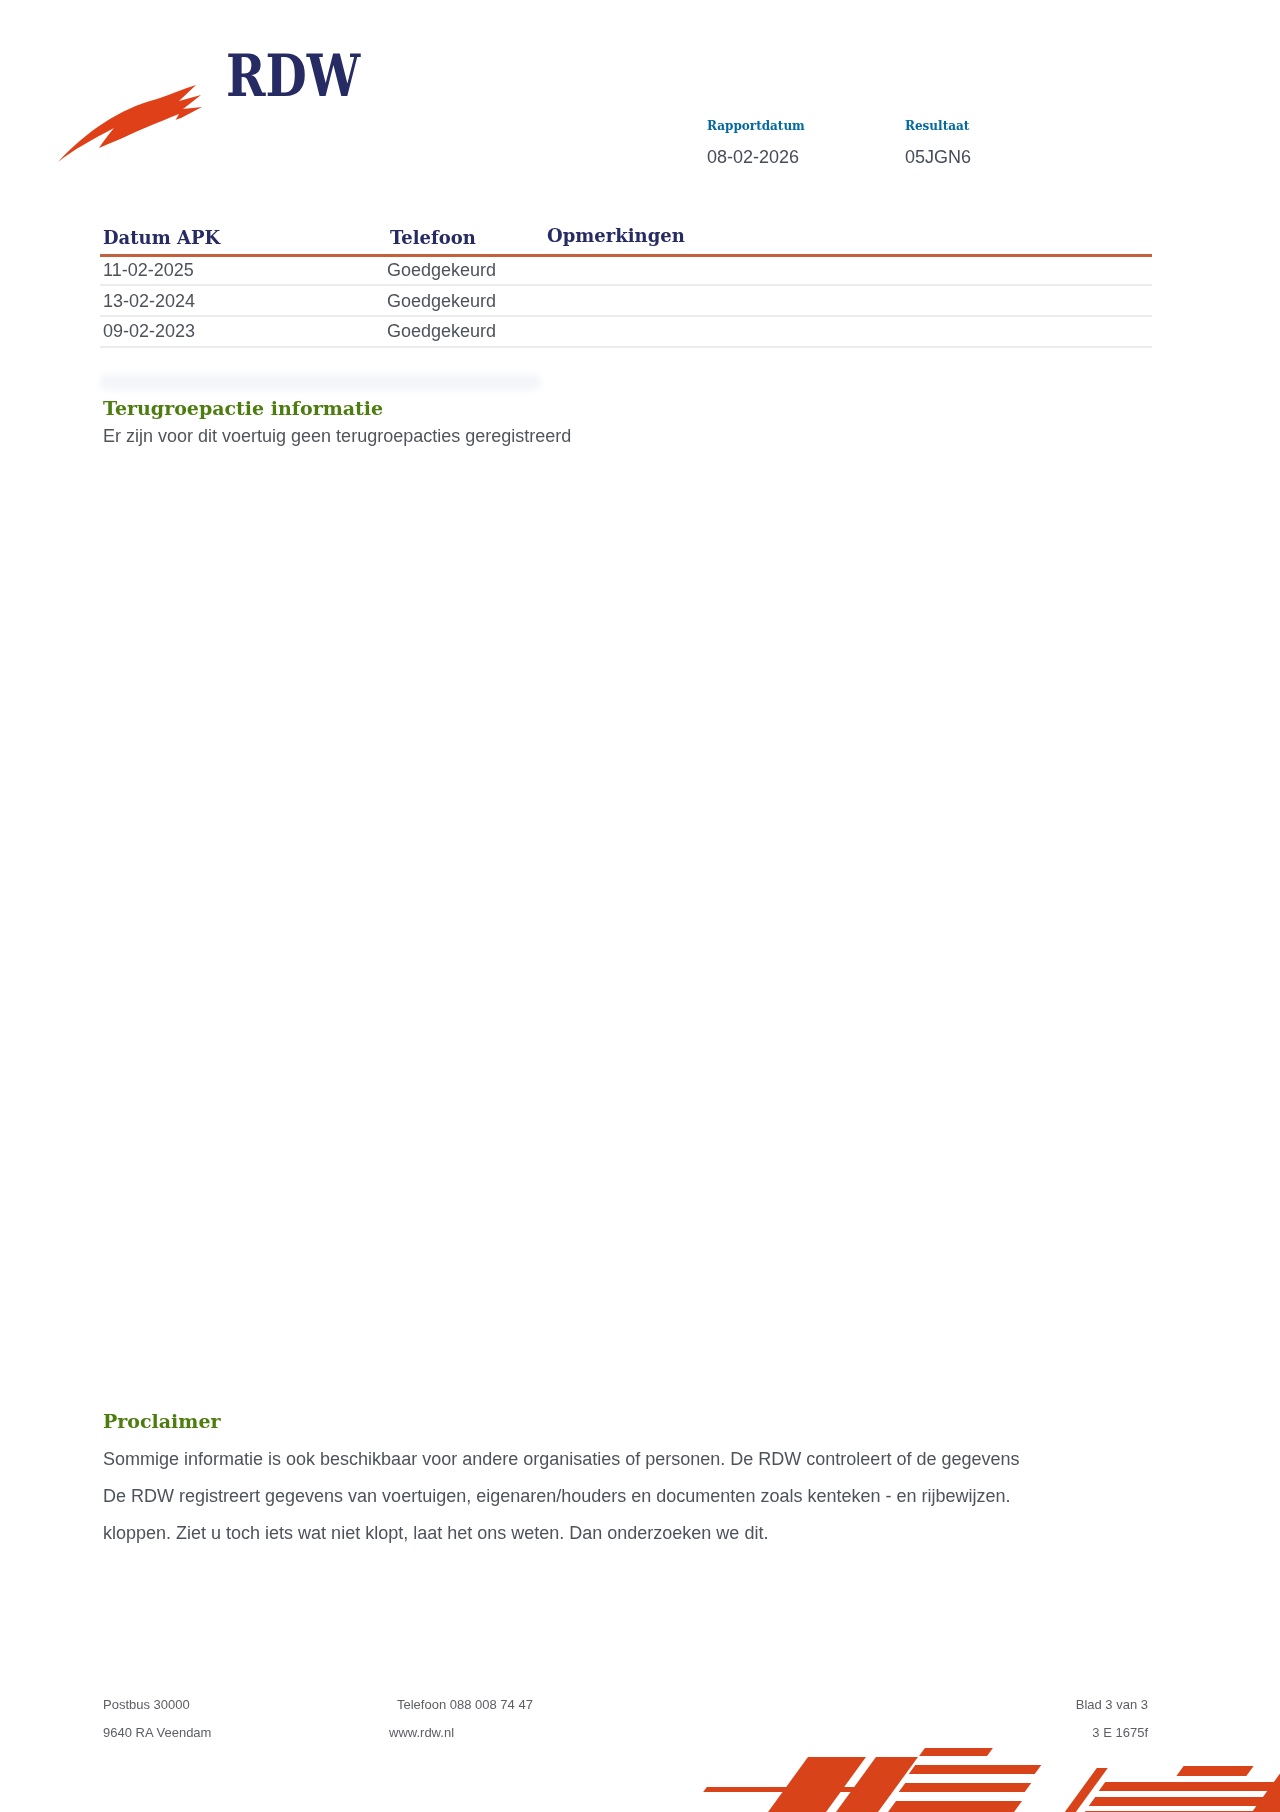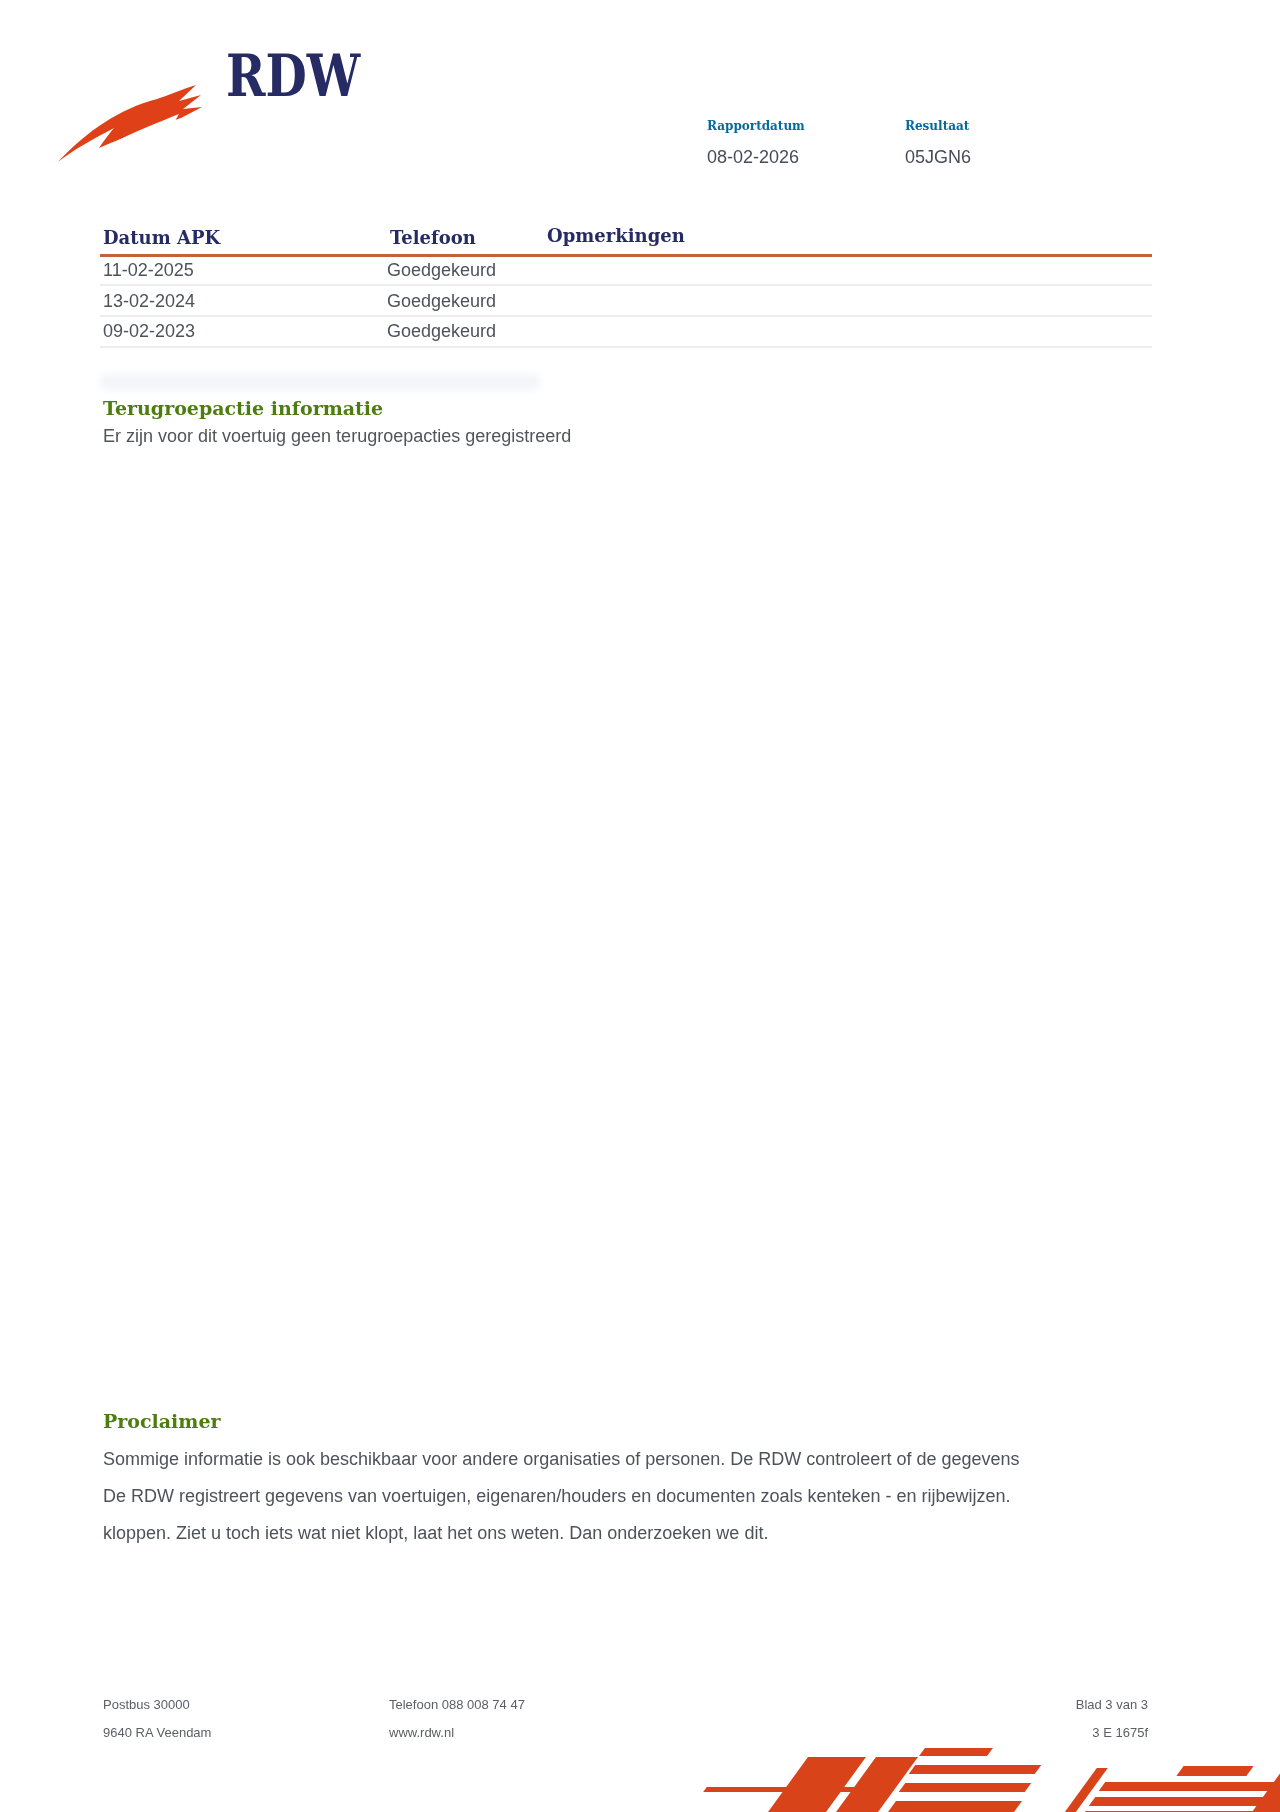--- a/index.html
+++ b/index.html
@@ -178,21 +178,21 @@
   <div class="abs section-heading" style="left:103px;top:1412px;">Proclaimer</div>
   <div class="abs" style="left:103px;top:1441px;">
     <div class="para-line">Sommige informatie is ook beschikbaar voor andere organisaties of personen. De RDW controleert of de gegevens</div>
     <div class="para-line">De RDW registreert gegevens van voertuigen, eigenaren/houders en documenten zoals kenteken - en rijbewijzen.</div>
     <div class="para-line">kloppen. Ziet u toch iets wat niet klopt, laat het ons weten. Dan onderzoeken we dit.</div>
   </div>
 
   <div>
     <div class="abs foot" style="left:103px;top:1698px;">Postbus 30000</div>
     <div class="abs foot" style="left:103px;top:1726px;">9640 RA Veendam</div>
-    <div class="abs foot" style="left:389px;top:1698px;">Telefoon 088 008 74 47</div>
+    <div class="abs foot" style="left:397px;top:1698px;">Telefoon 088 008 74 47</div>
     <div class="abs foot" style="left:389px;top:1726px;">www.rdw.nl</div>
     <div class="abs foot foot-right" style="left:948px;top:1698px;width:200px;">Blad 3 van 3</div>
     <div class="abs foot foot-right" style="left:948px;top:1726px;width:200px;">3 E 1675f</div>
   </div>
 
   <div id="deco">
 
     <div class="stripe" style="left:85px;top:47px;width:150px;height:5px;"></div>
     <div class="stripe" style="left:168px;top:17px;width:58px;height:55px;"></div>
     <div class="stripe" style="left:236px;top:17px;width:42px;height:55px;"></div>

